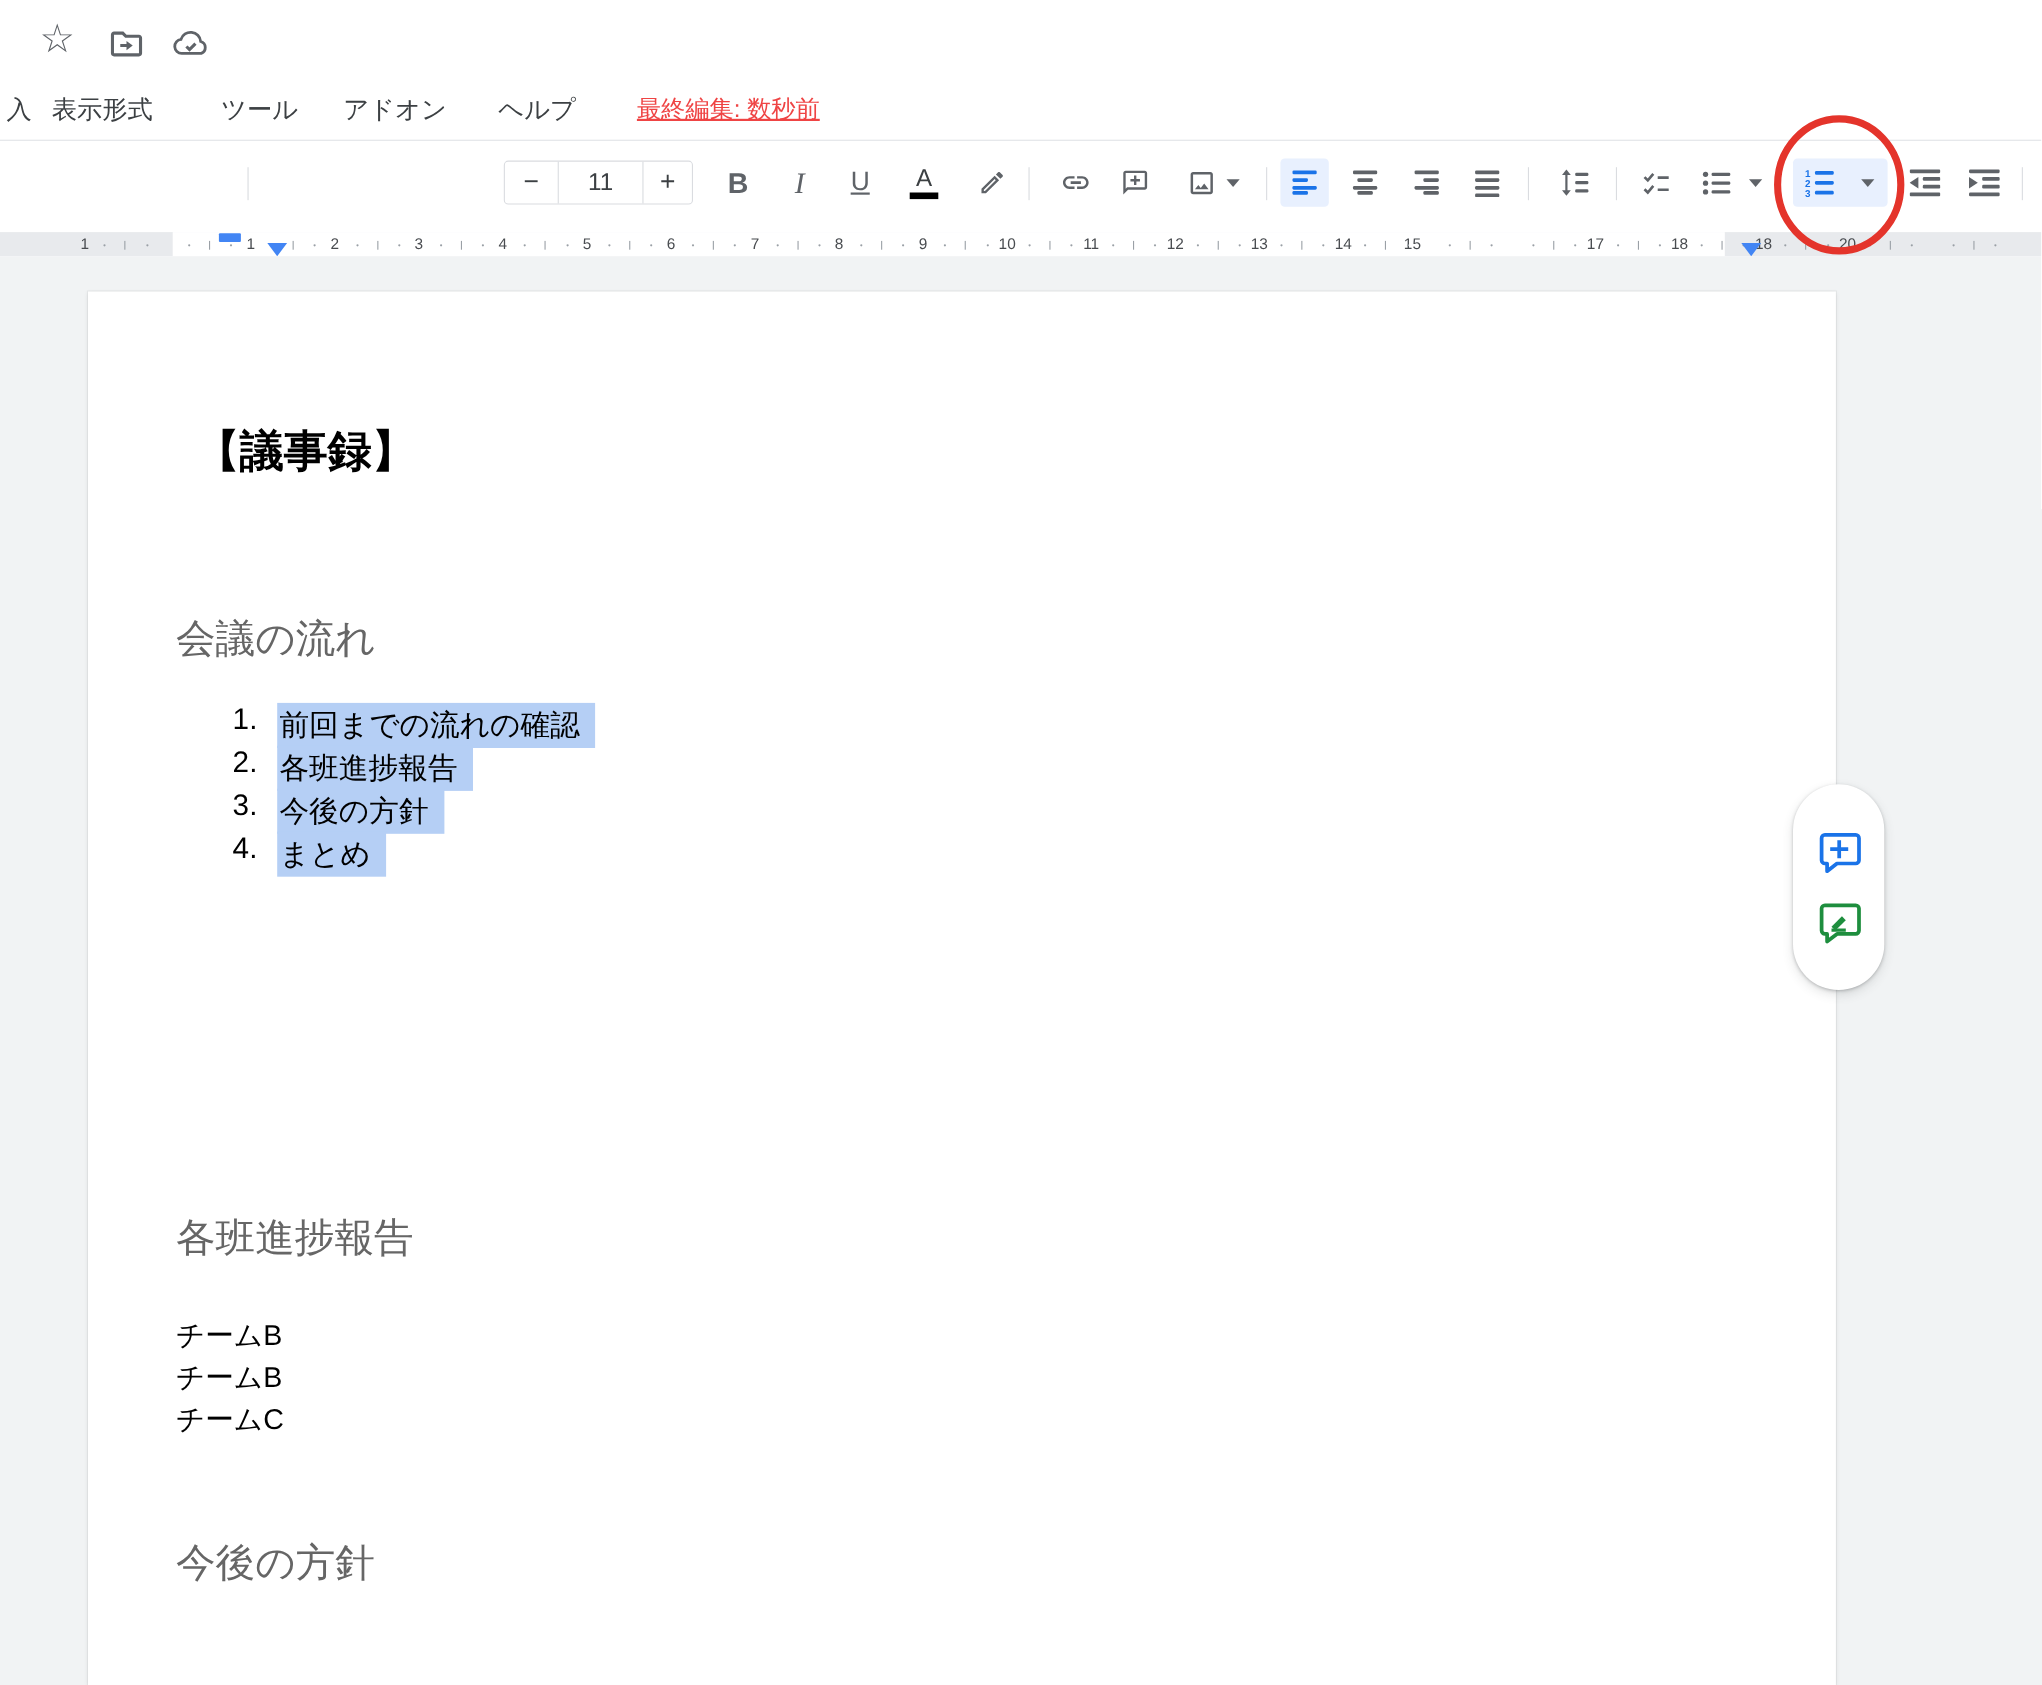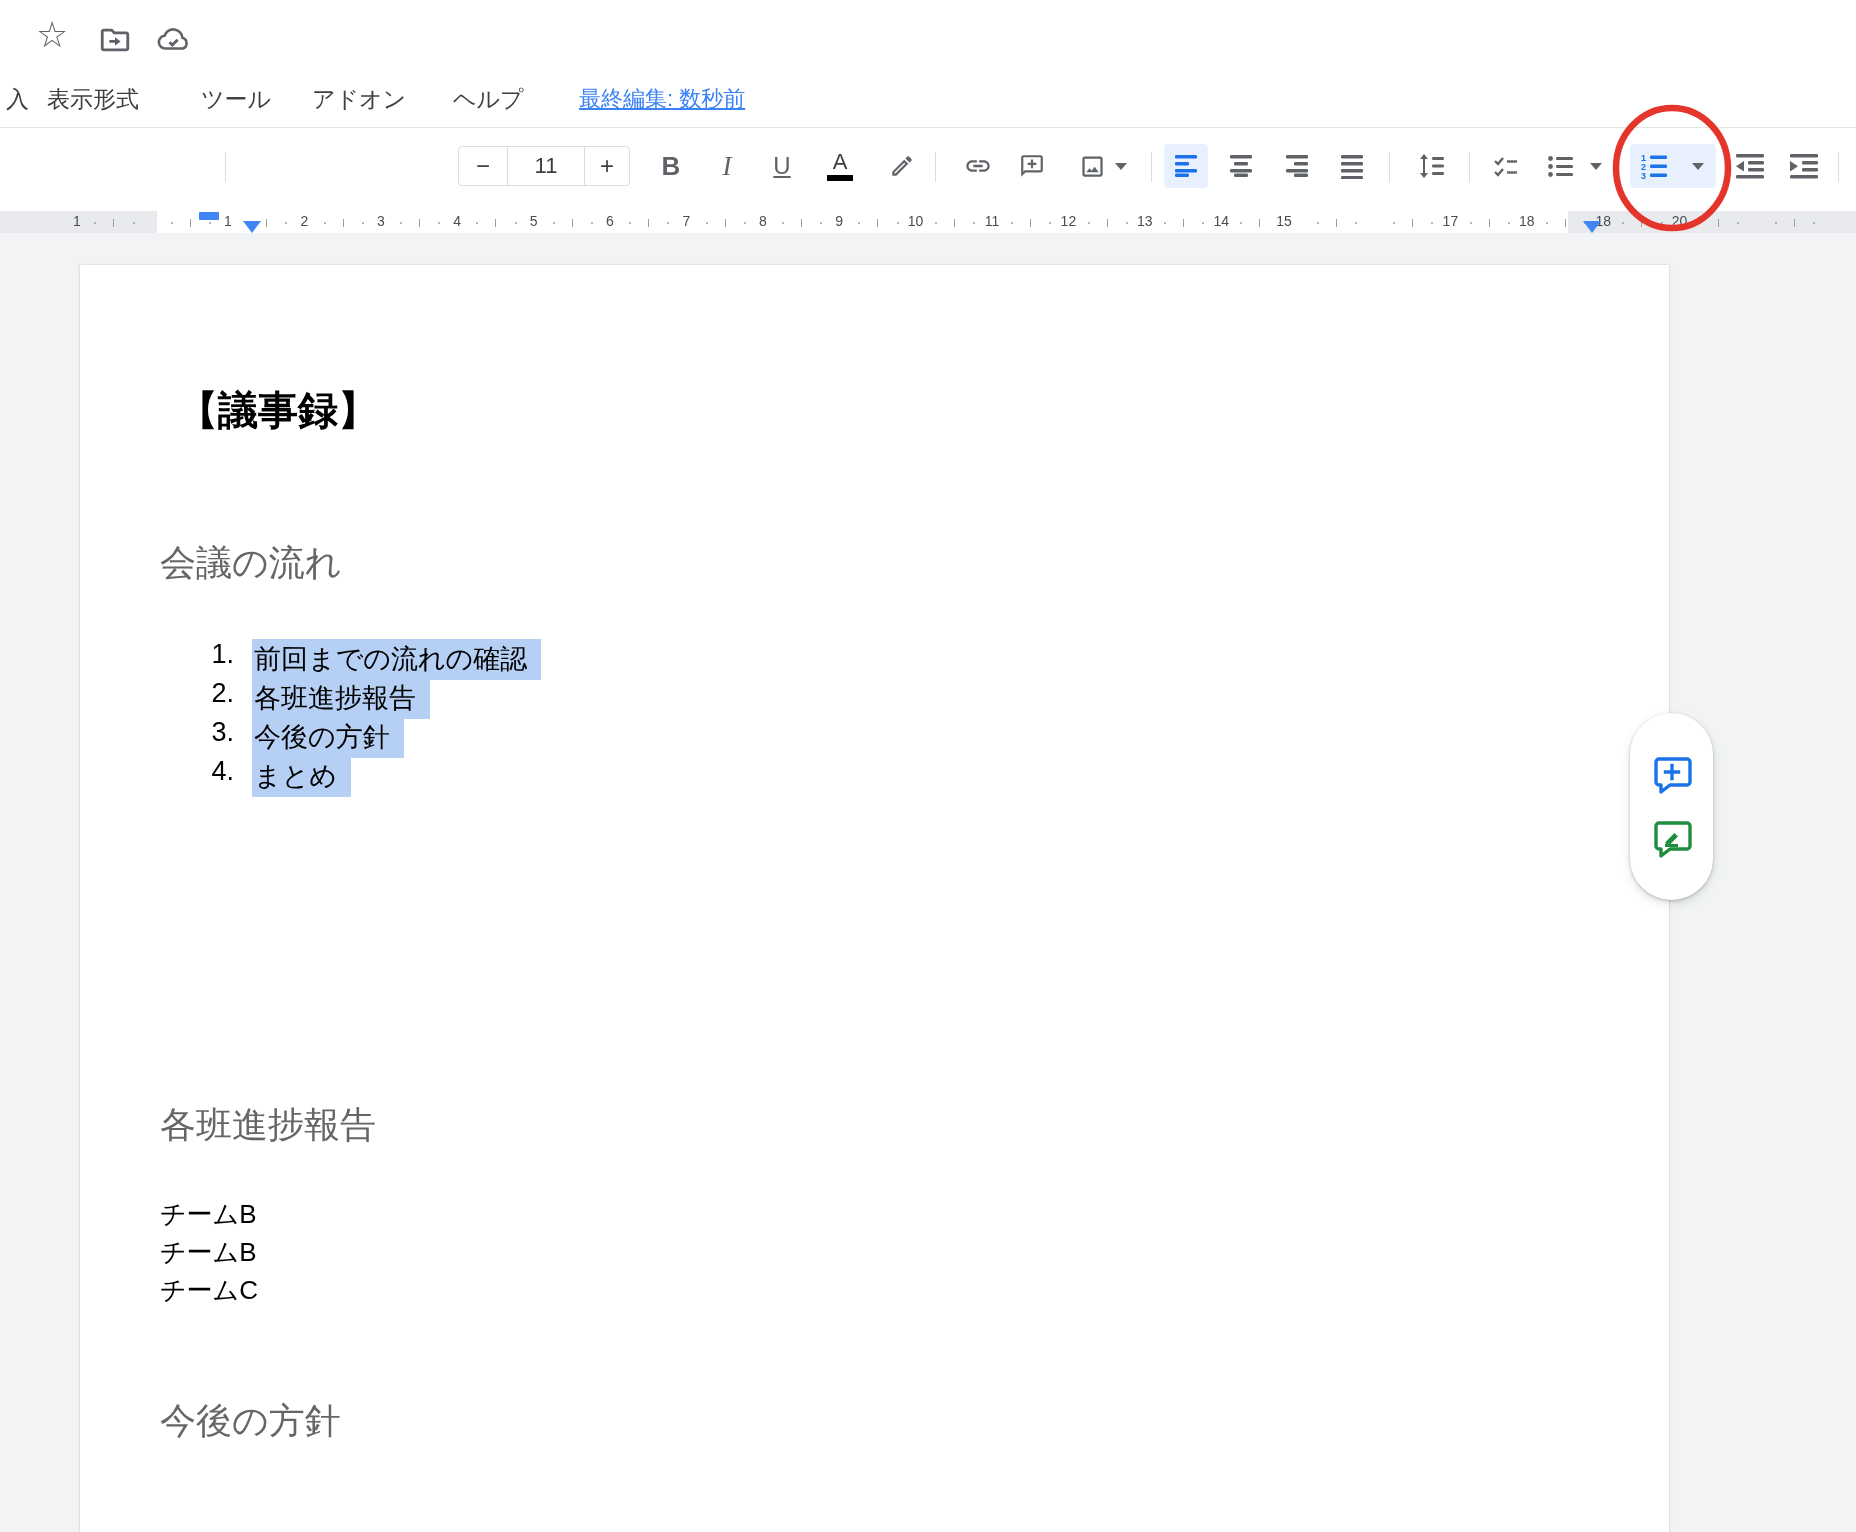--- a/index.html
+++ b/index.html
@@ -4,21 +4,21 @@
 <style>
   html,body{margin:0;padding:0;background:#fff;}
   .screen{position:relative;width:1856px;height:1532px;overflow:hidden;background:#fff;
           font-family:"Liberation Sans","DejaVu Sans",sans-serif;color:#202124;}
   .abs{position:absolute;}
   
   .top-icon{position:absolute;color:#5f6368;}
   .star-glyph{font-size:36px;line-height:34px;}
   
   .menu-item{position:absolute;top:84px;font-size:23px;color:#3c4043;cursor:default;white-space:nowrap;}
-  .last-edit{position:absolute;top:84px;font-size:22px;color:#3b82f6;text-decoration:underline;white-space:nowrap;}
+  .last-edit{position:absolute;top:84px;font-size:22px;color:#ef4444;text-decoration:underline;white-space:nowrap;}
   .menu-divider{position:absolute;top:127px;left:0;width:1856px;height:1px;background:#e0e3e7;}
   
   .tbtn{position:absolute;top:144px;width:44px;height:44px;border-radius:4px;
         display:flex;align-items:center;justify-content:center;color:#5f6368;}
   .tbtn.active{background:#e8f0fe;color:#1a73e8;}
   .tdiv{position:absolute;top:152px;width:1px;height:30px;background:#dadce0;}
   .ddtext{position:absolute;top:151px;font-size:22px;color:#3c4043;white-space:nowrap;}
   .ddarrow{position:absolute;top:163px;width:0;height:0;border-left:6px solid transparent;
            border-right:6px solid transparent;border-top:7px solid #5f6368;}
   .sizebox{position:absolute;left:458px;top:146px;width:172px;height:40px;border:1px solid #dadce0;
@@ -347,21 +347,21 @@
       </div>
     <div class="flag-marker"></div>
     <div class="tri-marker" style="left:243px;"></div>
     <div class="tri-marker" style="left:1583px;"></div>
   </div>
 
   <div class="canvas">
     <div class="page">
       <div class="doc-title">【議事録】</div>
 
-      <div class="doc-h" style="top:274px;">会議の流れ</div>
+      <div class="doc-h" style="top:292px;">会議の流れ</div>
 
       <div class="agenda-row" style="top:374px;">
         <span class="agenda-num">1.</span>
         <span class="agenda-text sel">前回までの流れの確認</span>
       </div>
       <div class="agenda-row" style="top:413px;">
         <span class="agenda-num">2.</span>
         <span class="agenda-text sel">各班進捗報告</span>
       </div>
       <div class="agenda-row" style="top:452px;">

